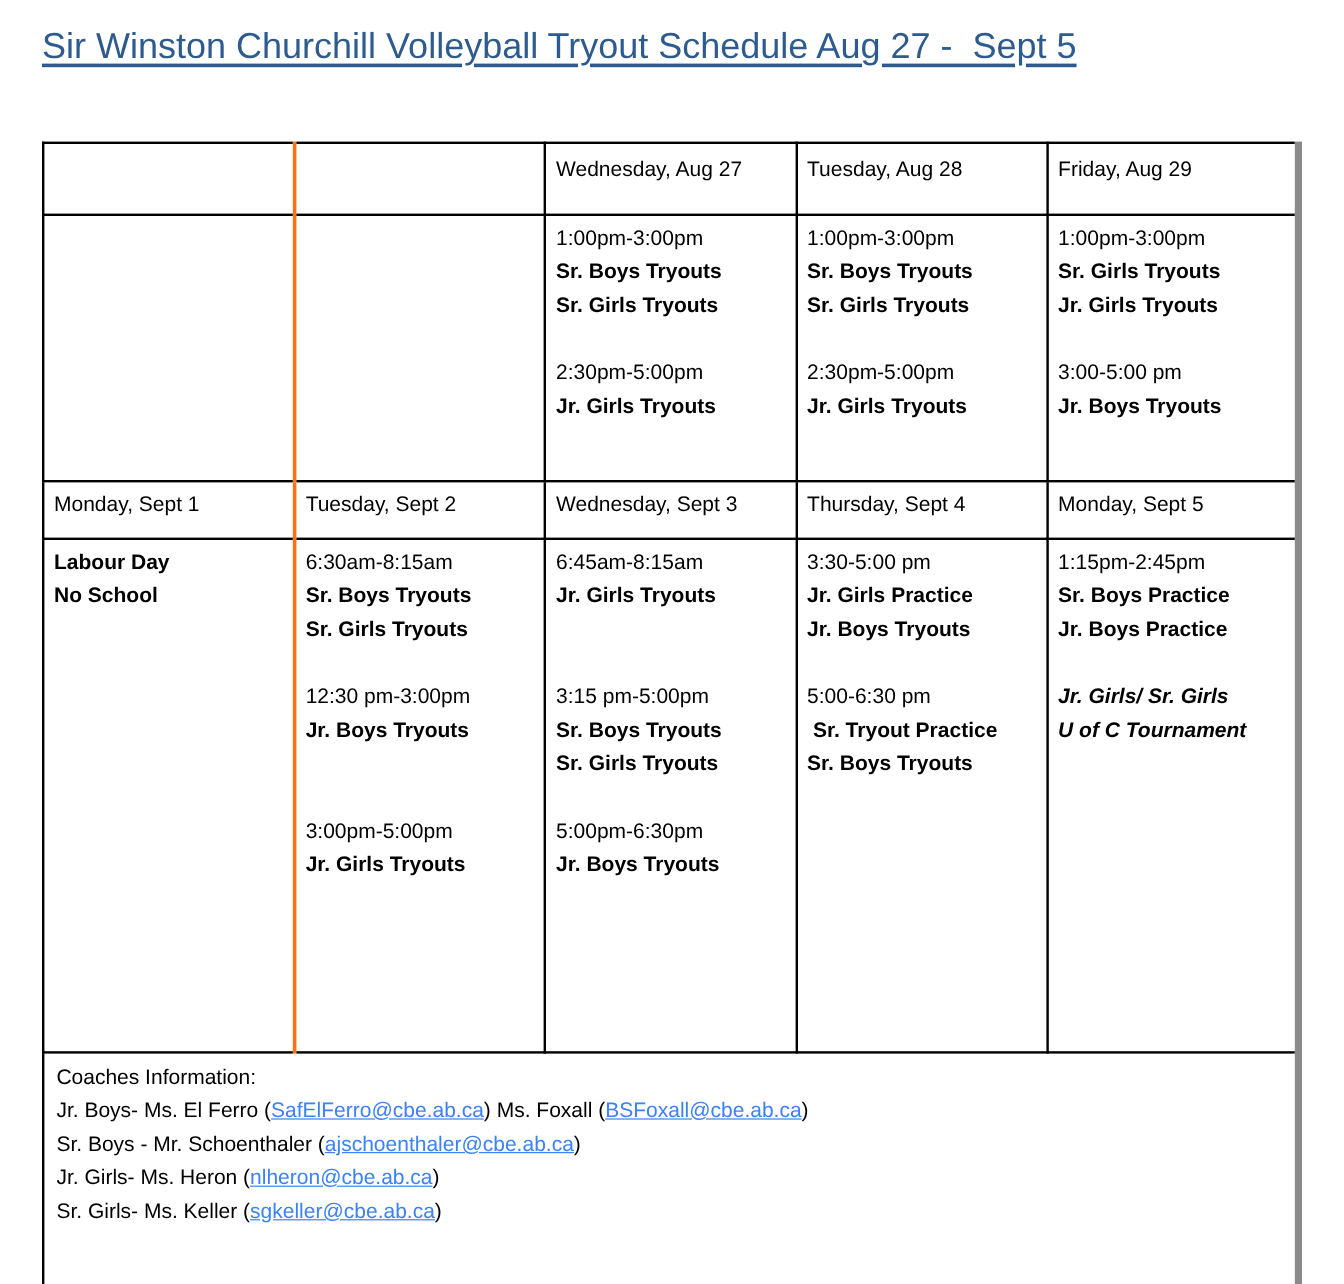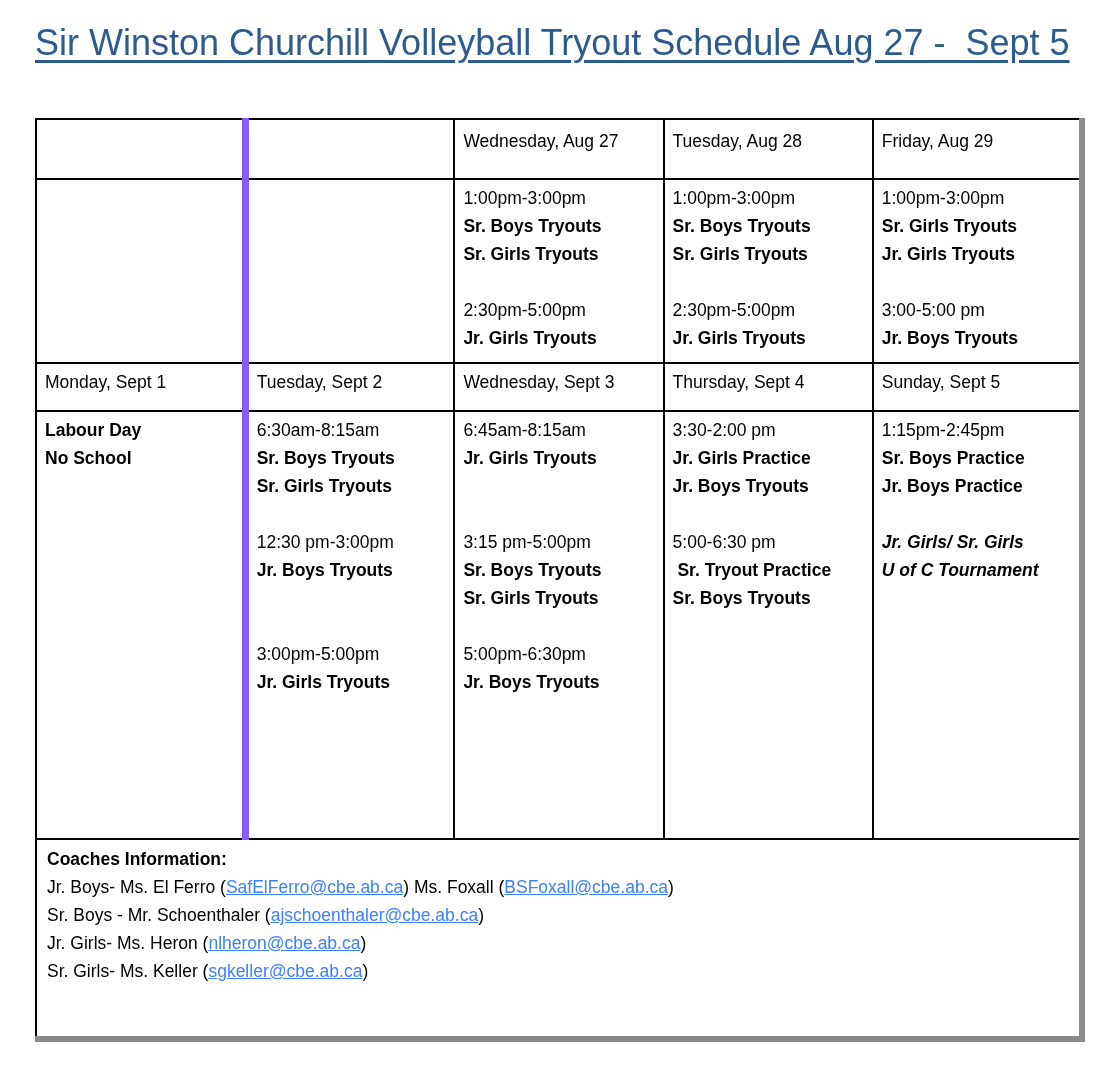--- a/index.html
+++ b/index.html
@@ -7,21 +7,21 @@
   body {
     width: 1120px; height: 1070px;
     position: relative;
     font-family: "Liberation Sans", sans-serif;
     color: #000;
     overflow: hidden;
   }
   .title {
     position: absolute;
     left: 35px; top: 22px;
-    font-size: 36px;
+    font-size: 30px;
     font-weight: 400;
     color: #2e5b8f;
     text-decoration: underline;
     text-underline-offset: 5px;
     white-space: pre;
   }
   table.sched {
     position: absolute;
     left: 35px; top: 118px;
     width: 1050px;
@@ -34,30 +34,30 @@
   }
   td {
     border: 2px solid #000;
     vertical-align: top;
     padding: 4px 8px;
     font-size: 17.5px;
     line-height: 28px;
   }
   
   td.gr { border-right: 3px solid #f97316; }
-  td.gl { border-left: 7px solid #8b5cf6; margin-top: 38px; }
+  td.gl { border-left: 1px solid #8b5cf6; margin-top: 38px; }
   tr.hdr1 td { height: 60px; padding-top: 7px; border-radius: 28px; }
-  tr.body1 td { height: 184px; }
+  tr.body1 td { height: 222px; }
   tr.hdr2 td { height: 48px; }
   tr.body2 td { height: 428px; }
   tr.coaches td { height: 200px; padding: 5px 10px; }
   .ln { min-height: 28px; white-space: pre-wrap; }
   .b { font-weight: bold; }
   .bi { font-weight: bold; font-style: italic; }
-  .c-head { font-weight: bold; }
+  .c-head { font-weight: normal; }
   .c-line { min-height: 28px; white-space: pre-wrap; }
   a.mail {
     color: #3b82f6;
     text-decoration: underline;
     cursor: pointer;
   }
 </style>
 </head>
 <body>
 
@@ -101,21 +101,21 @@
       <div class="ln">3:00-5:00 pm</div>
       <div class="ln b">Jr. Boys Tryouts</div>
     </td>
   </tr>
 
   <tr class="hdr2">
     <td class="gr">Monday, Sept 1</td>
     <td class="gl">Tuesday, Sept 2</td>
     <td>Wednesday, Sept 3</td>
     <td>Thursday, Sept 4</td>
-    <td>Sunday, Sept 5</td>
+    <td>Monday, Sept 5</td>
   </tr>
 
   <tr class="body2">
     <td class="gr">
       <div class="ln b">Labour Day</div>
       <div class="ln b">No School</div>
     </td>
     <td class="gl">
       <div class="ln">6:30am-8:15am</div>
       <div class="ln b">Sr. Boys Tryouts</div>
@@ -134,21 +134,21 @@
       <div class="ln"></div>
       <div class="ln"></div>
       <div class="ln">3:15 pm-5:00pm</div>
       <div class="ln b">Sr. Boys Tryouts</div>
       <div class="ln b">Sr. Girls Tryouts</div>
       <div class="ln"></div>
       <div class="ln">5:00pm-6:30pm</div>
       <div class="ln b">Jr. Boys Tryouts</div>
     </td>
     <td>
-      <div class="ln">3:30-2:00 pm</div>
+      <div class="ln">3:30-5:00 pm</div>
       <div class="ln b">Jr. Girls Practice</div>
       <div class="ln b">Jr. Boys Tryouts</div>
       <div class="ln"></div>
       <div class="ln">5:00-6:30 pm</div>
       <div class="ln b"> Sr. Tryout Practice</div>
       <div class="ln b">Sr. Boys Tryouts</div>
     </td>
     <td>
       <div class="ln">1:15pm-2:45pm</div>
       <div class="ln b">Sr. Boys Practice</div>

